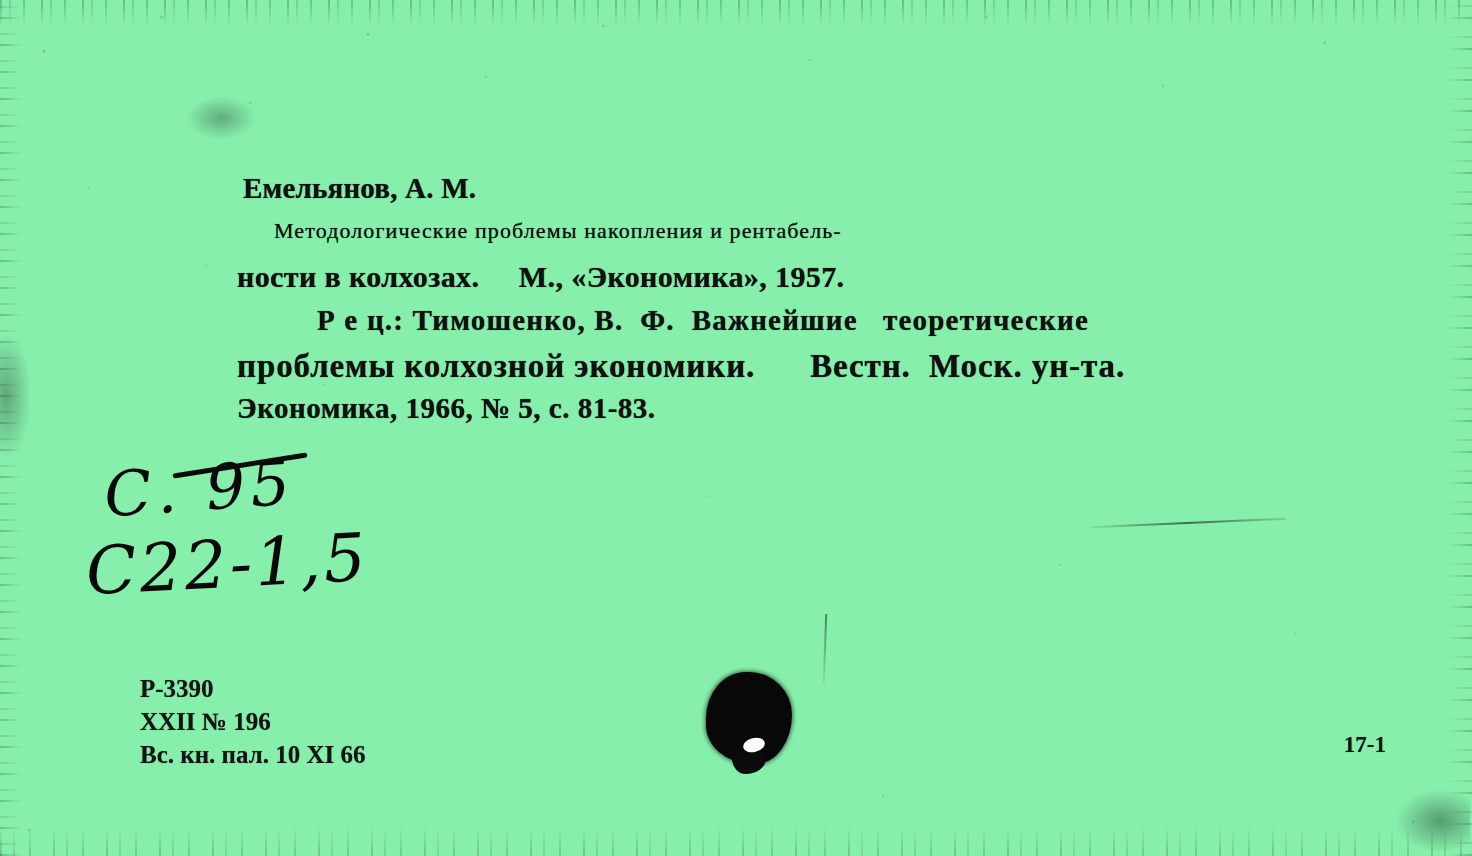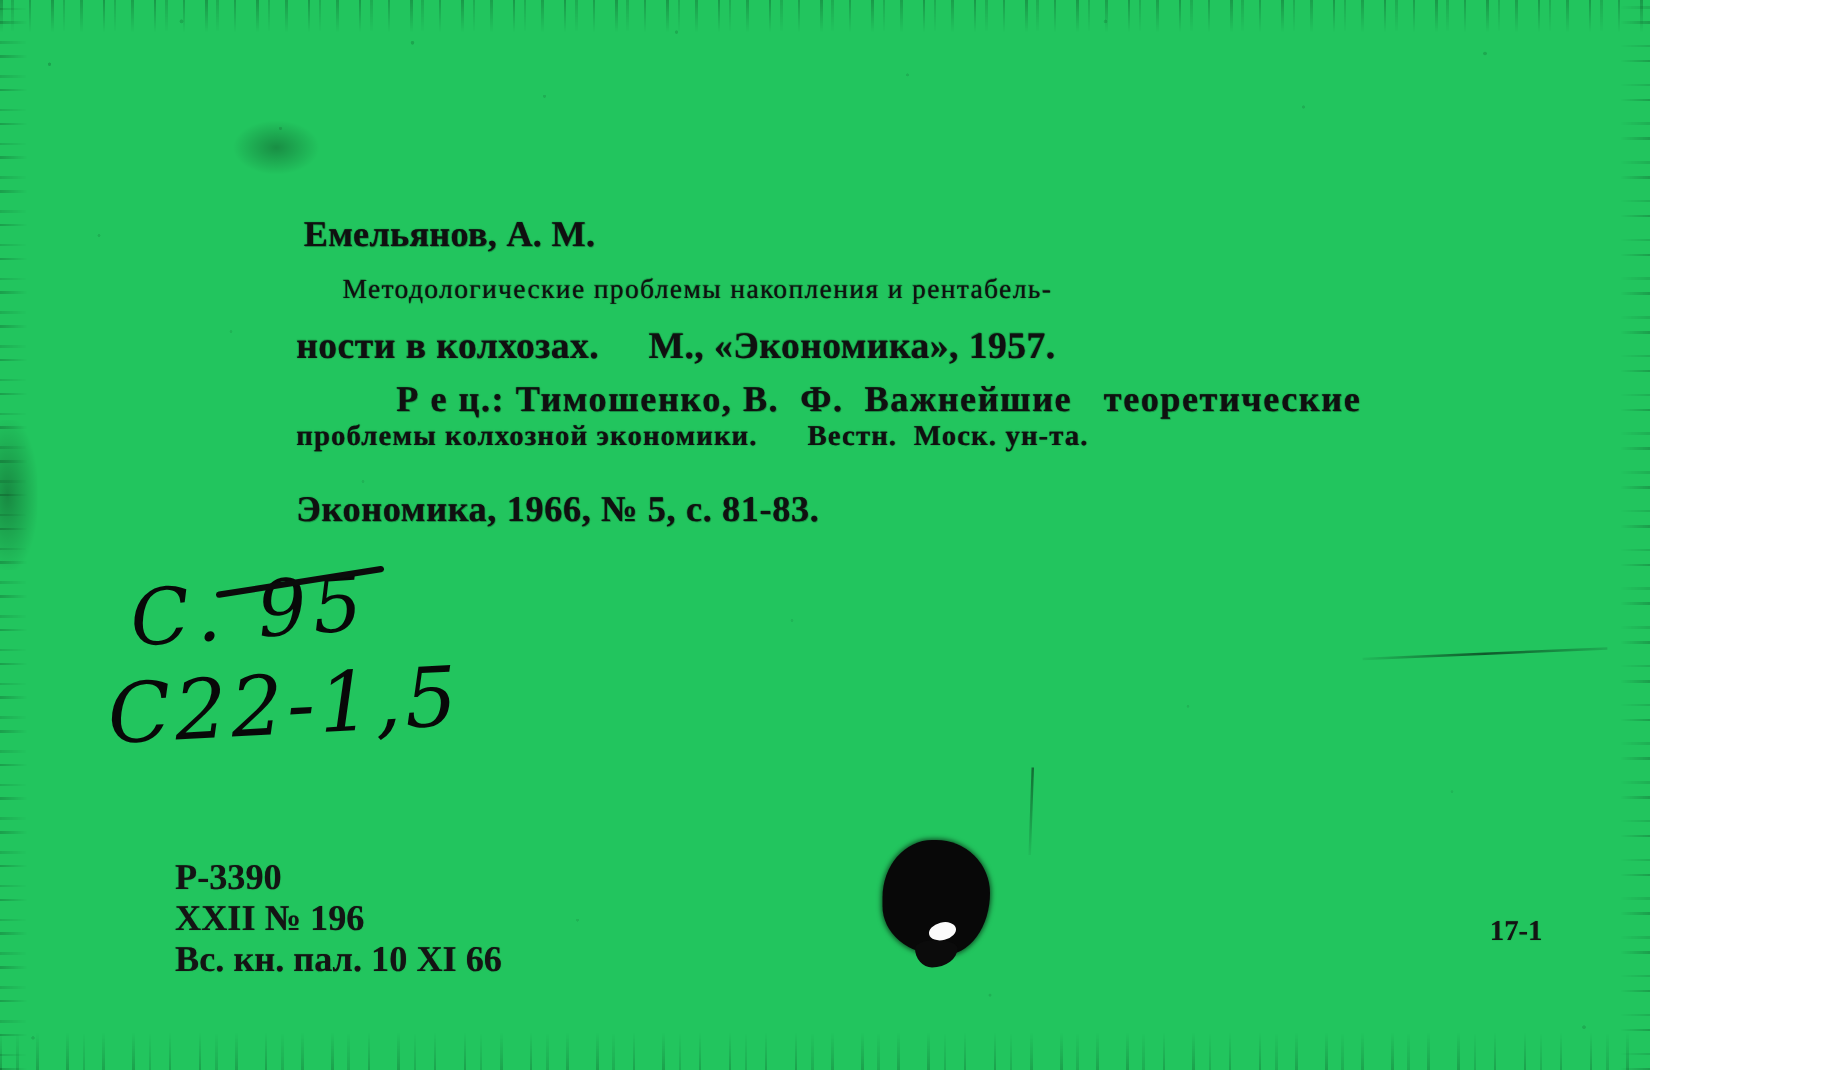--- a/index.html
+++ b/index.html
@@ -2,23 +2,23 @@
 <html><head>
 <meta charset="utf-8">
 <style>
   html, body {
     margin: 0;
     padding: 0;
     background: #ffffff;
   }
   #card {
     position: relative;
-    width: 1320px;
+    width: 1472px;
     height: 856px;
-    background: #22c55e;
+    background: #86efac;
     overflow: hidden;
     font-family: "Liberation Serif", serif;
     color: #0a0a0a;
   }
 
   
   .noise {
     position: absolute;
     inset: 0;
     pointer-events: none;
@@ -120,44 +120,43 @@
     letter-spacing: .4px;
   }
   .rev-1 {
     left: 276px; top: 304px;
     font-size: 29px;
     font-weight: 700;
     letter-spacing: 1.2px;
     margin-left: 41px;
   }
   .rev-2 {
-    left: 237px; top: 336px;
-    font-size: 23px;
+    left: 237px; top: 348px;
+    font-size: 33px;
     font-weight: 700;
     letter-spacing: .9px;
   }
   .rev-3 {
     left: 237px; top: 392px;
     font-size: 29px;
     font-weight: 700;
     letter-spacing: .5px;
     text-align: center;
   }
 
   
   .footer {
     position: absolute;
     left: 140px; top: 672px;
     font-family: "Liberation Serif", serif;
-    font-size: 29px;
+    font-size: 25px;
     font-weight: 700;
     line-height: 33px;
     color: #141414;
     text-shadow: 0 0 .8px rgba(0,0,0,.5);
-    margin-top: 14px;
   }
   .corner-code {
     position: absolute;
     right: 86px; top: 732px;
     font-family: "Liberation Serif", serif;
     font-size: 23px;
     font-weight: 700;
     color: #141414;
     text-shadow: 0 0 .8px rgba(0,0,0,.5);
   }

